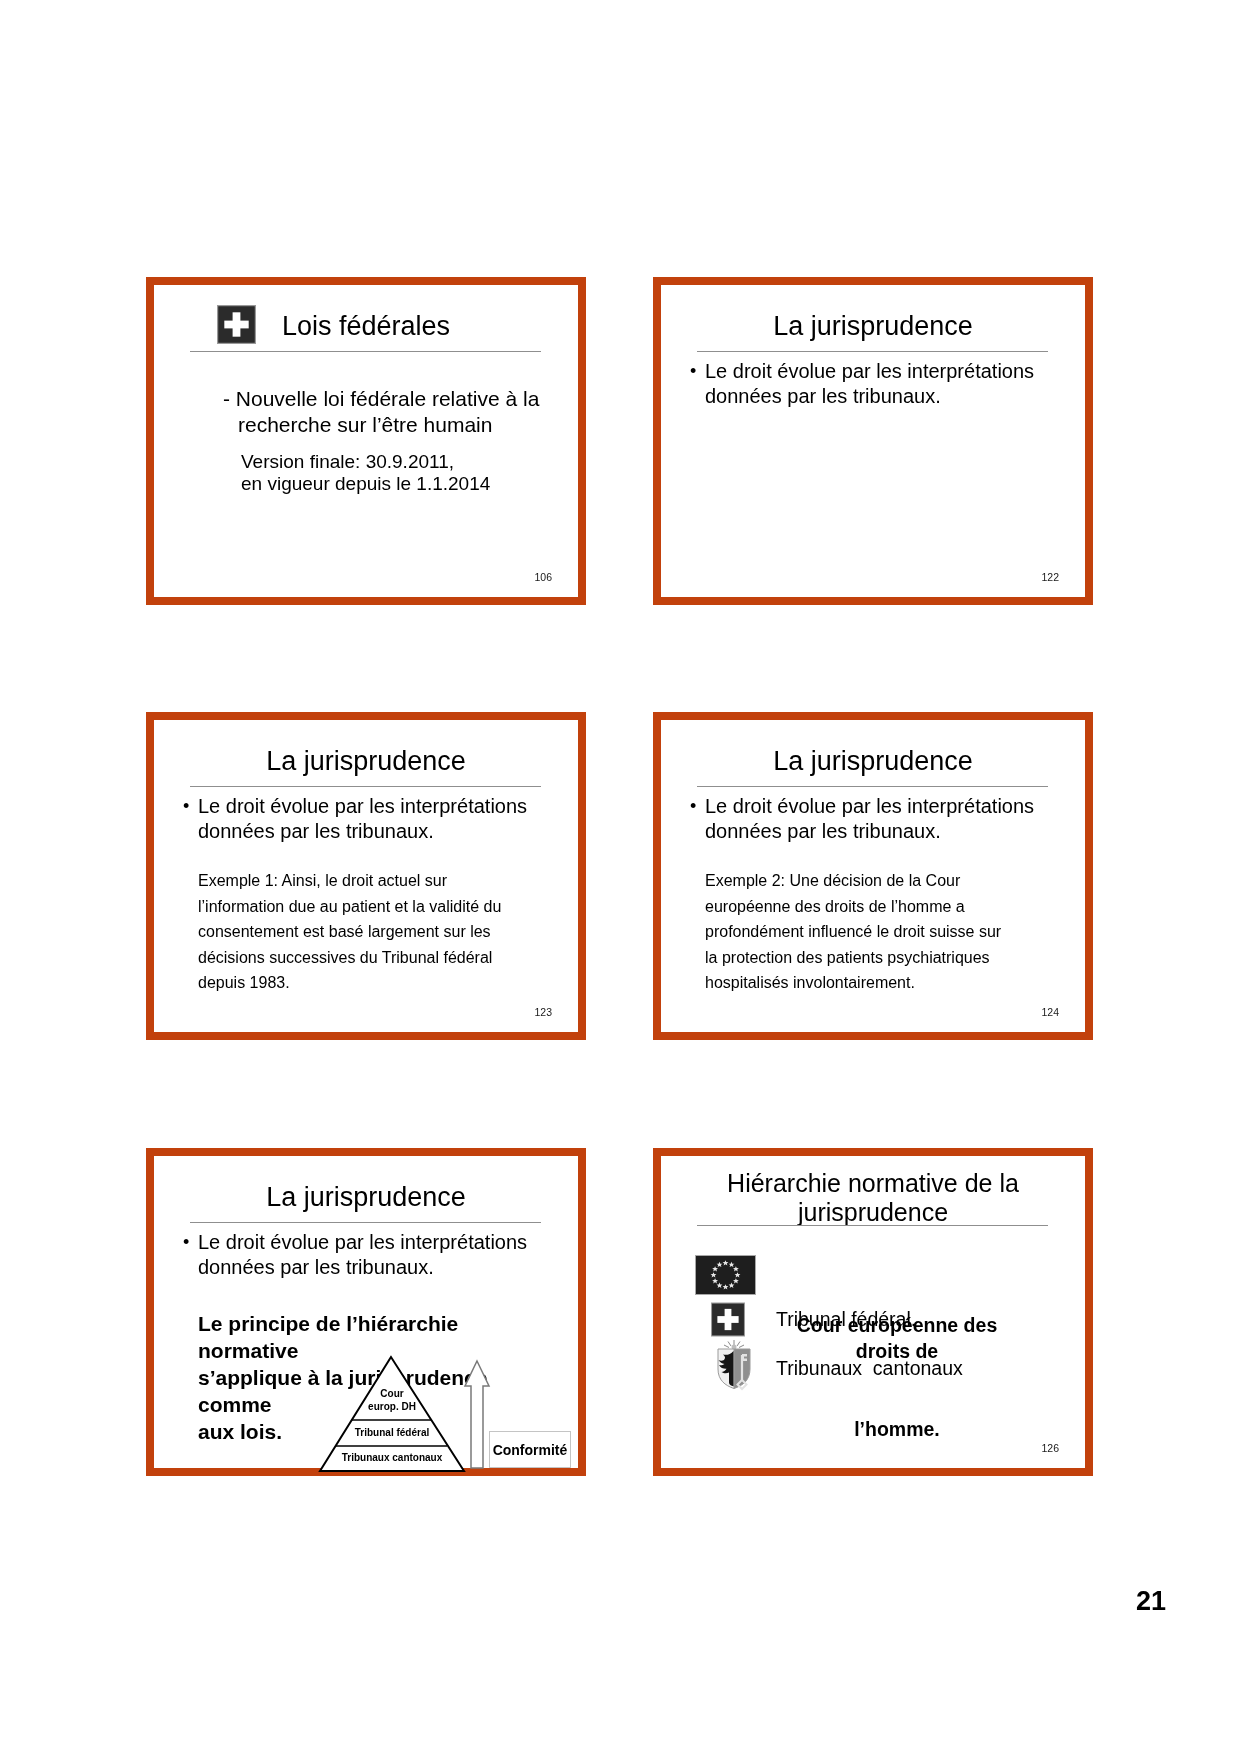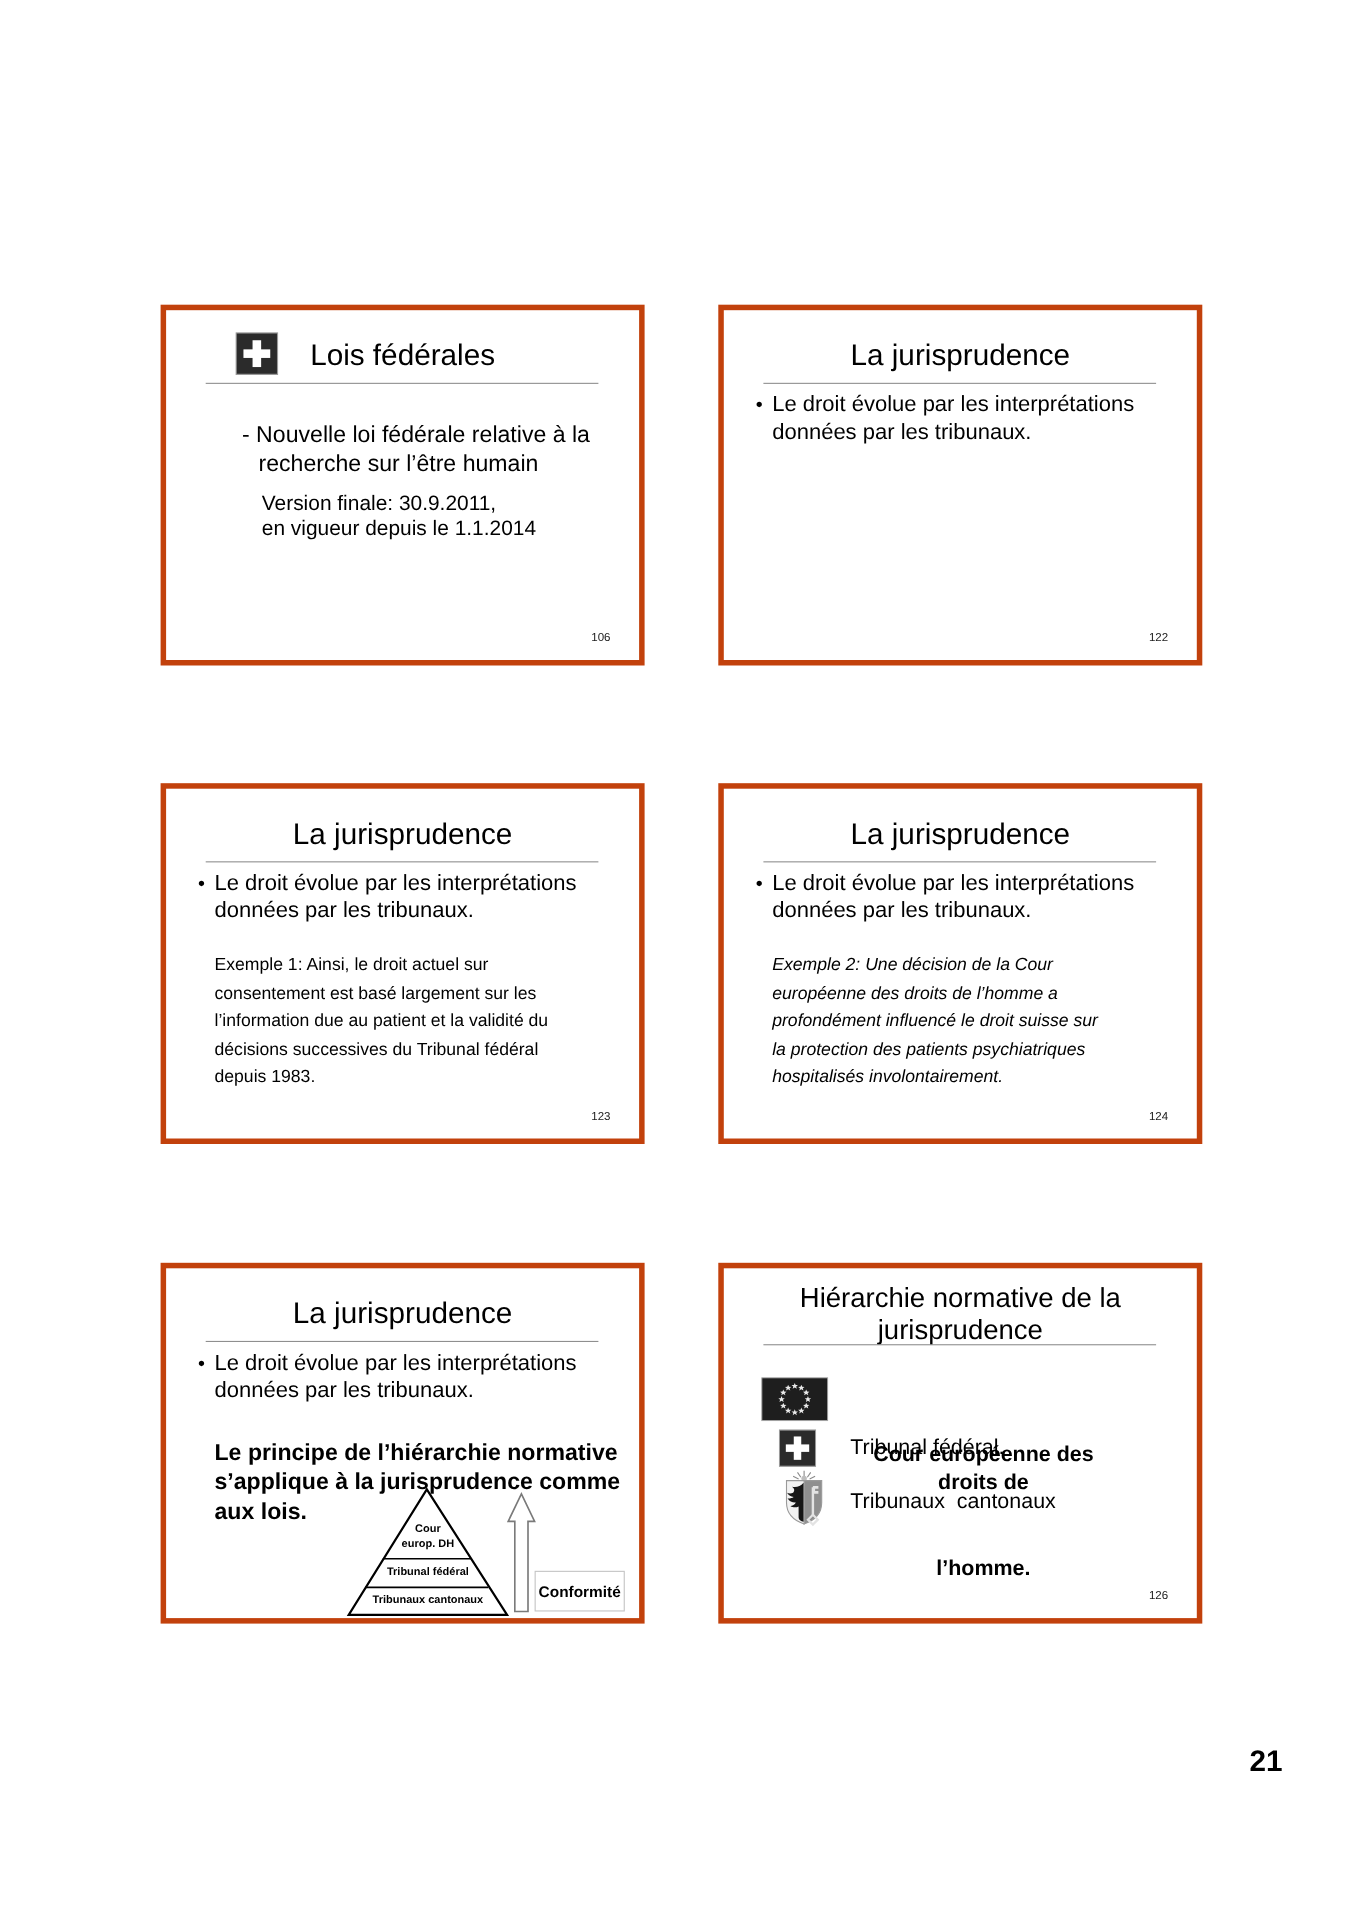--- a/index.html
+++ b/index.html
@@ -7,21 +7,21 @@
     position:relative;
     width:1241px;height:1755px;
     background:#ffffff;
     font-family:"Liberation Sans", sans-serif;
     color:#000;
     overflow:hidden;
   }
   .slide{
     position:absolute;
     width:440px;height:328px;
-    border:5px solid #c2410c;
+    border:8px solid #c2410c;
     background:#fff;
     box-sizing:border-box;
   }
   .slide-title{
     position:absolute;top:26px;left:0;right:0;
     text-align:center;
     font-size:27px;line-height:30px;
     white-space:nowrap;
   }
   .slide-title.two-line{top:13px;font-size:25px;line-height:29px;white-space:normal;}
@@ -124,39 +124,39 @@
     <div class="title-rule"></div>
     <div class="bullet-row">
       <span class="bullet-glyph">•</span>
       <div class="bullet-text">
         <div>Le droit évolue par les interprétations</div>
         <div>données par les tribunaux.</div>
       </div>
     </div>
     <div class="para" style="top:148px;">
       <div>Exemple 1: Ainsi, le droit actuel sur</div>
+      <div>l’information due au patient et la validité du</div>
       <div>consentement est basé largement sur les</div>
-      <div>l’information due au patient et la validité du</div>
       <div>décisions successives du Tribunal fédéral</div>
       <div>depuis 1983.</div>
     </div>
     <div class="slide-num">123</div>
   </div>
 
   <div class="slide" style="left:653px;top:712px;">
     <div class="slide-title">La jurisprudence</div>
     <div class="title-rule"></div>
     <div class="bullet-row">
       <span class="bullet-glyph">•</span>
       <div class="bullet-text">
         <div>Le droit évolue par les interprétations</div>
         <div>données par les tribunaux.</div>
       </div>
     </div>
-    <div class="para" style="top:148px;font-style:italic;">
+    <div class="para" style="top:148px;">
       <div>Exemple 2: Une décision de la Cour</div>
       <div>européenne des droits de l’homme a</div>
       <div>profondément influencé le droit suisse sur</div>
       <div>la protection des patients psychiatriques</div>
       <div>hospitalisés involontairement.</div>
     </div>
     <div class="slide-num">124</div>
   </div>
 
   <div class="slide" style="left:146px;top:1148px;">

